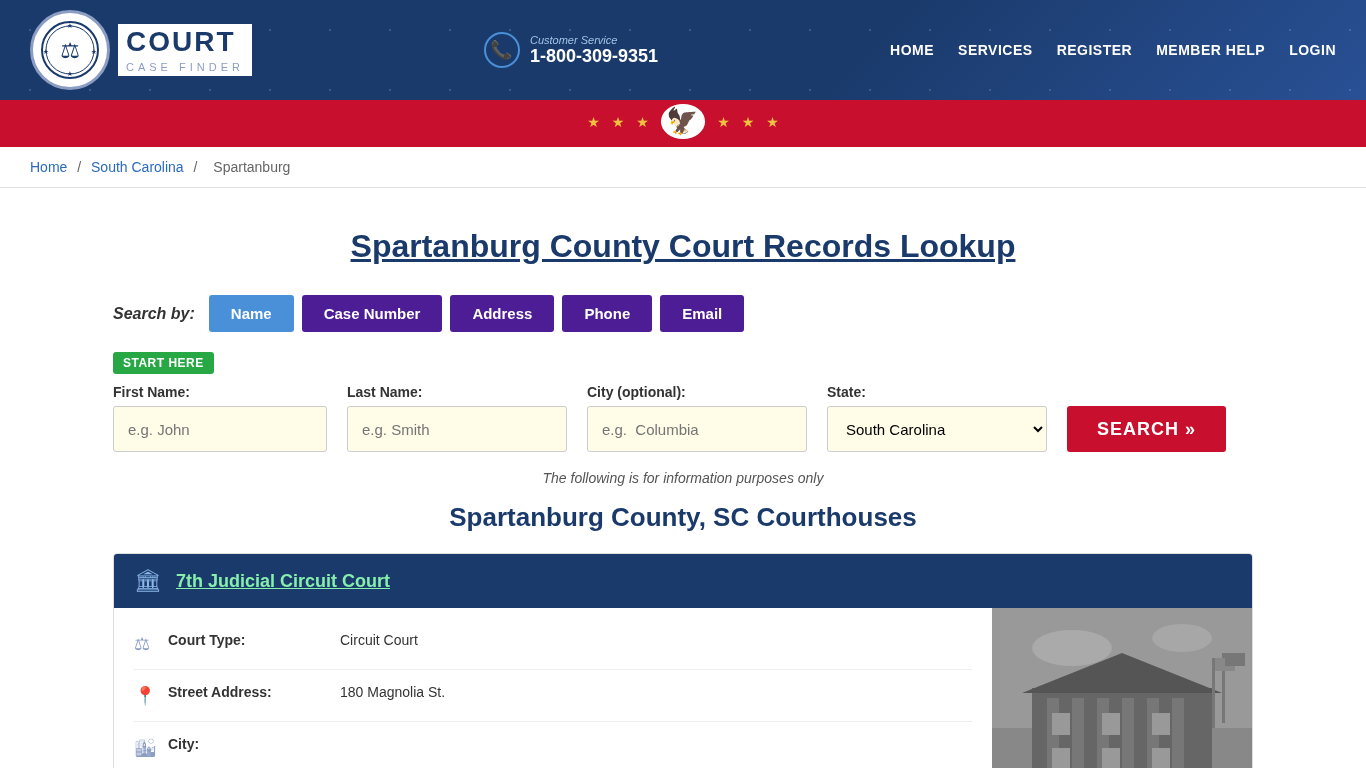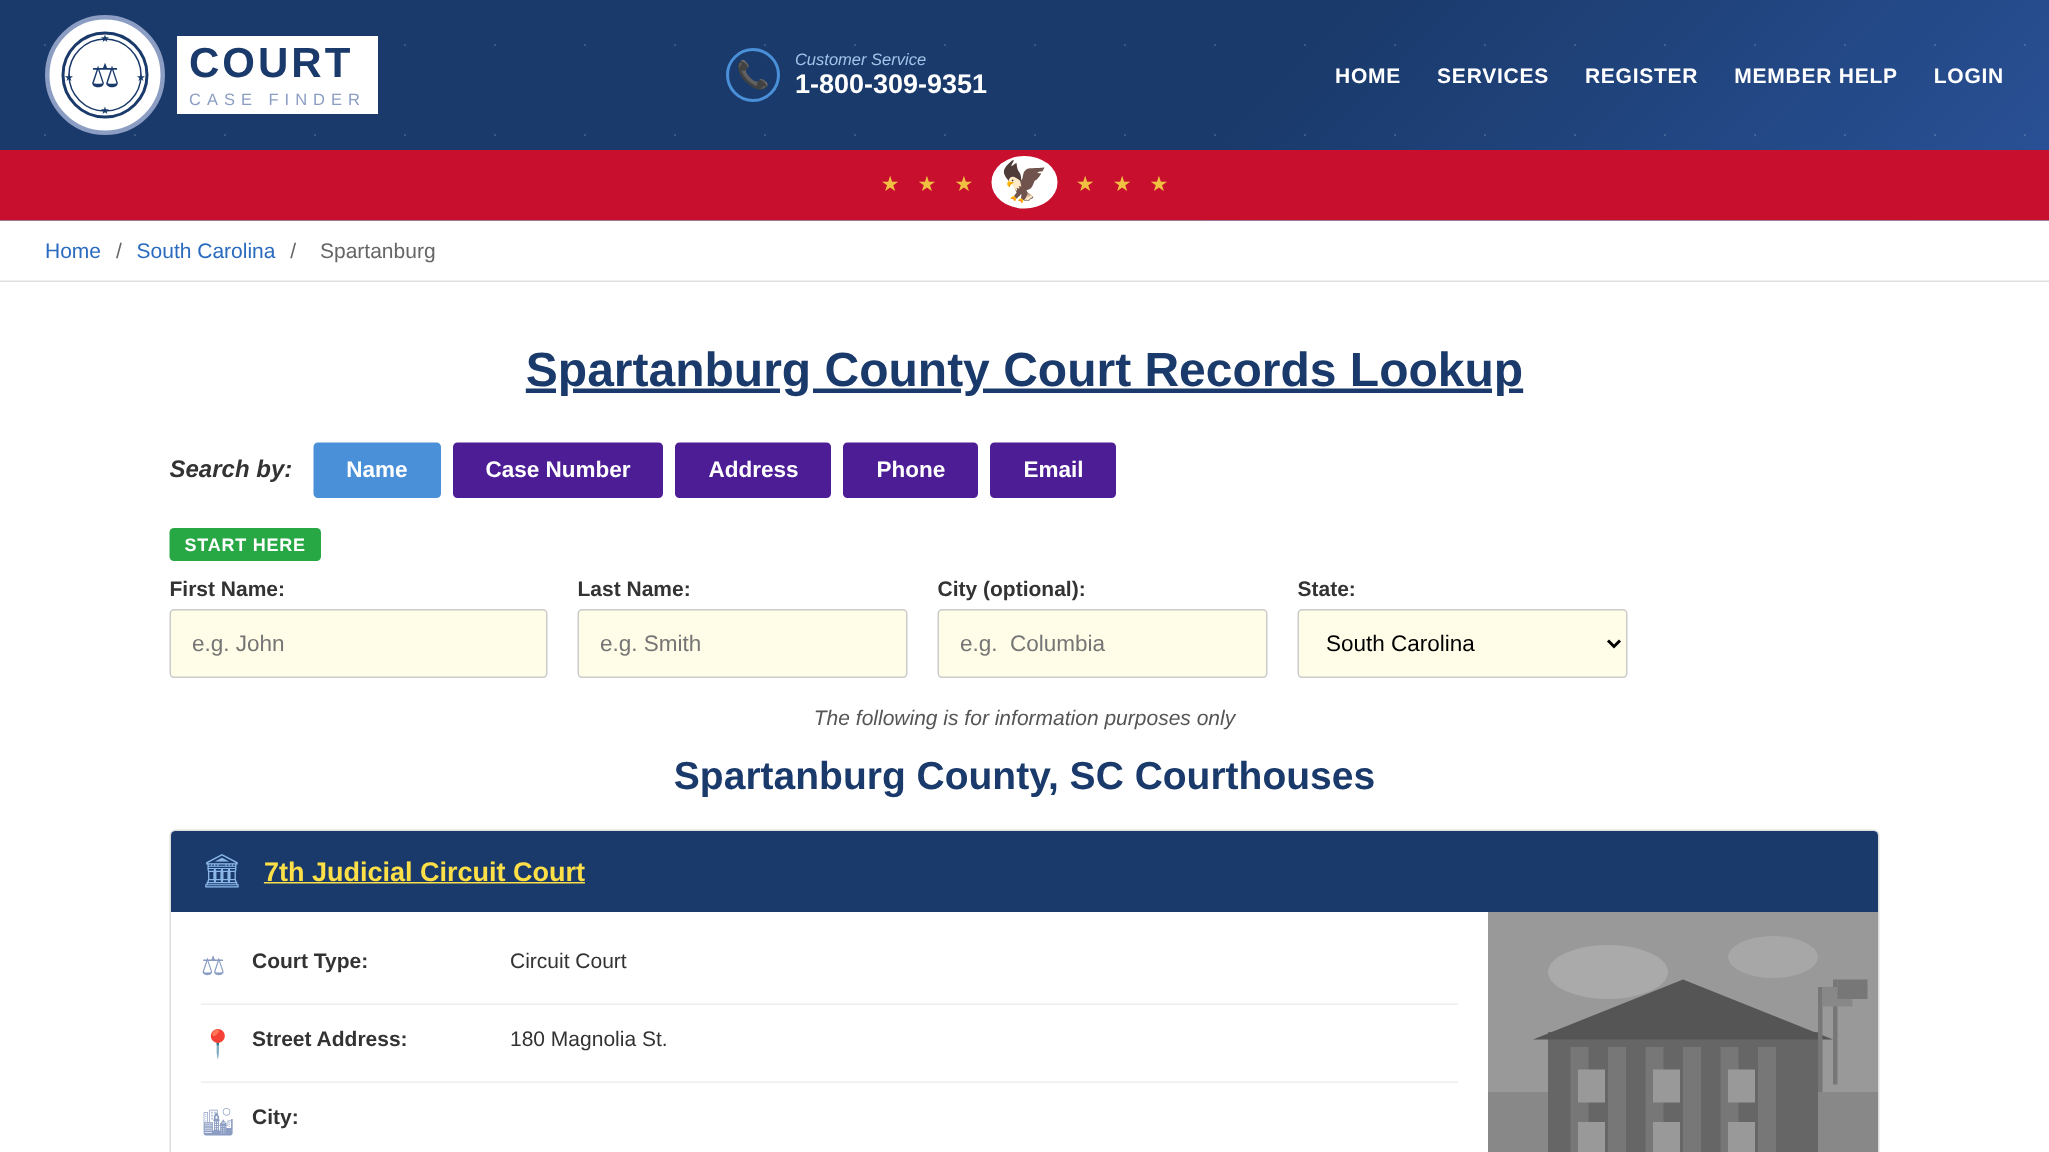--- a/index.html
+++ b/index.html
@@ -213,21 +213,21 @@
     }
     .form-group input,
     .form-group select {
       padding: 10px 14px;
       font-size: 15px;
       border: 1px solid #ccc;
       border-radius: 3px;
       background: #fffde7;
       height: 46px;
     }
-    .form-group.first-name input { width: 252px; }
+    .form-group.first-name input { width: 214px; }
     .form-group.last-name input { width: 220px; }
     .form-group.city input { width: 220px; }
     .form-group.state select { width: 220px; }
 
     .search-btn {
       background: #c8102e;
       color: #fff;
       border: none;
       padding: 0 30px;
       height: 46px;
@@ -268,21 +268,21 @@
       padding: 14px 20px;
       display: flex;
       align-items: center;
       gap: 14px;
     }
     .courthouse-header-icon {
       color: #8bb8e8;
       font-size: 22px;
     }
     .courthouse-header a {
-      color: #fde047;
+      color: #86efac;
       font-size: 18px;
       font-weight: bold;
       text-decoration: underline;
     }
     .courthouse-body {
       display: flex;
       gap: 0;
     }
     .courthouse-info {
       flex: 1;
@@ -470,20 +470,21 @@
         <option>Texas</option>
         <option>Utah</option>
         <option>Vermont</option>
         <option>Virginia</option>
         <option>Washington</option>
         <option>West Virginia</option>
         <option>Wisconsin</option>
         <option>Wyoming</option>
       </select>
     </div>
+    <button class="search-btn">SEARCH »</button>
   </div>
 
   <p class="info-notice">The following is for information purposes only</p>
 
   <h2 class="courthouses-title">Spartanburg County, SC Courthouses</h2>
 
   <div class="courthouse-card">
     <div class="courthouse-header">
       <span class="courthouse-header-icon">🏛</span>
       <a href="#">7th Judicial Circuit Court</a>

